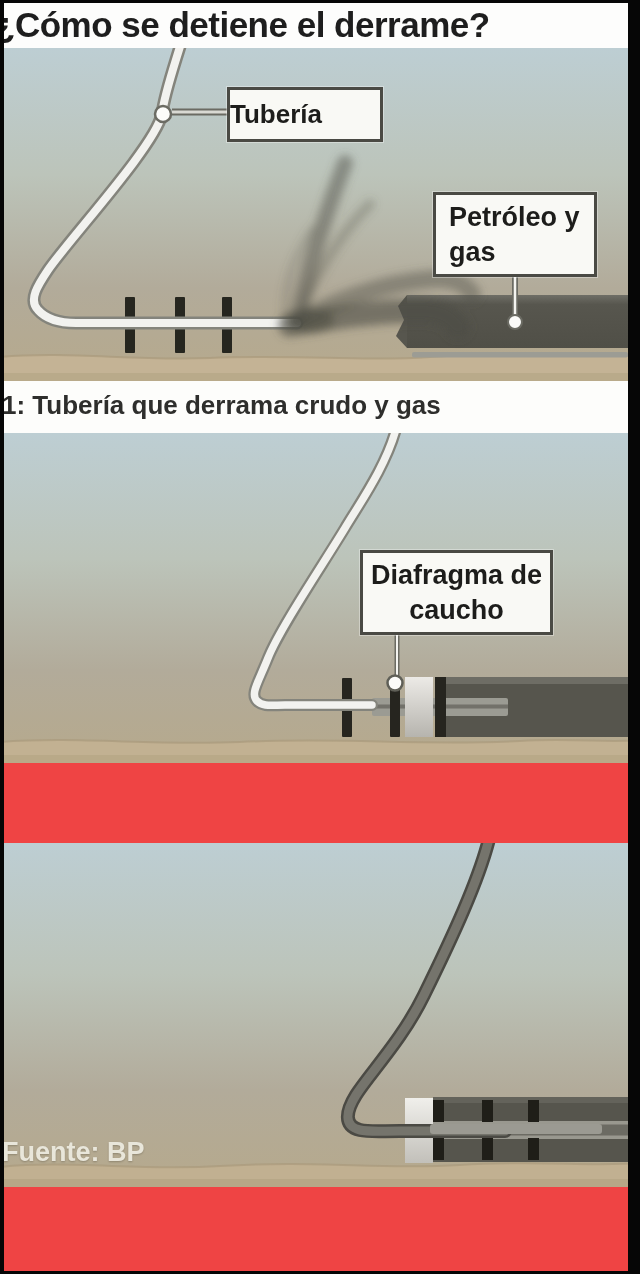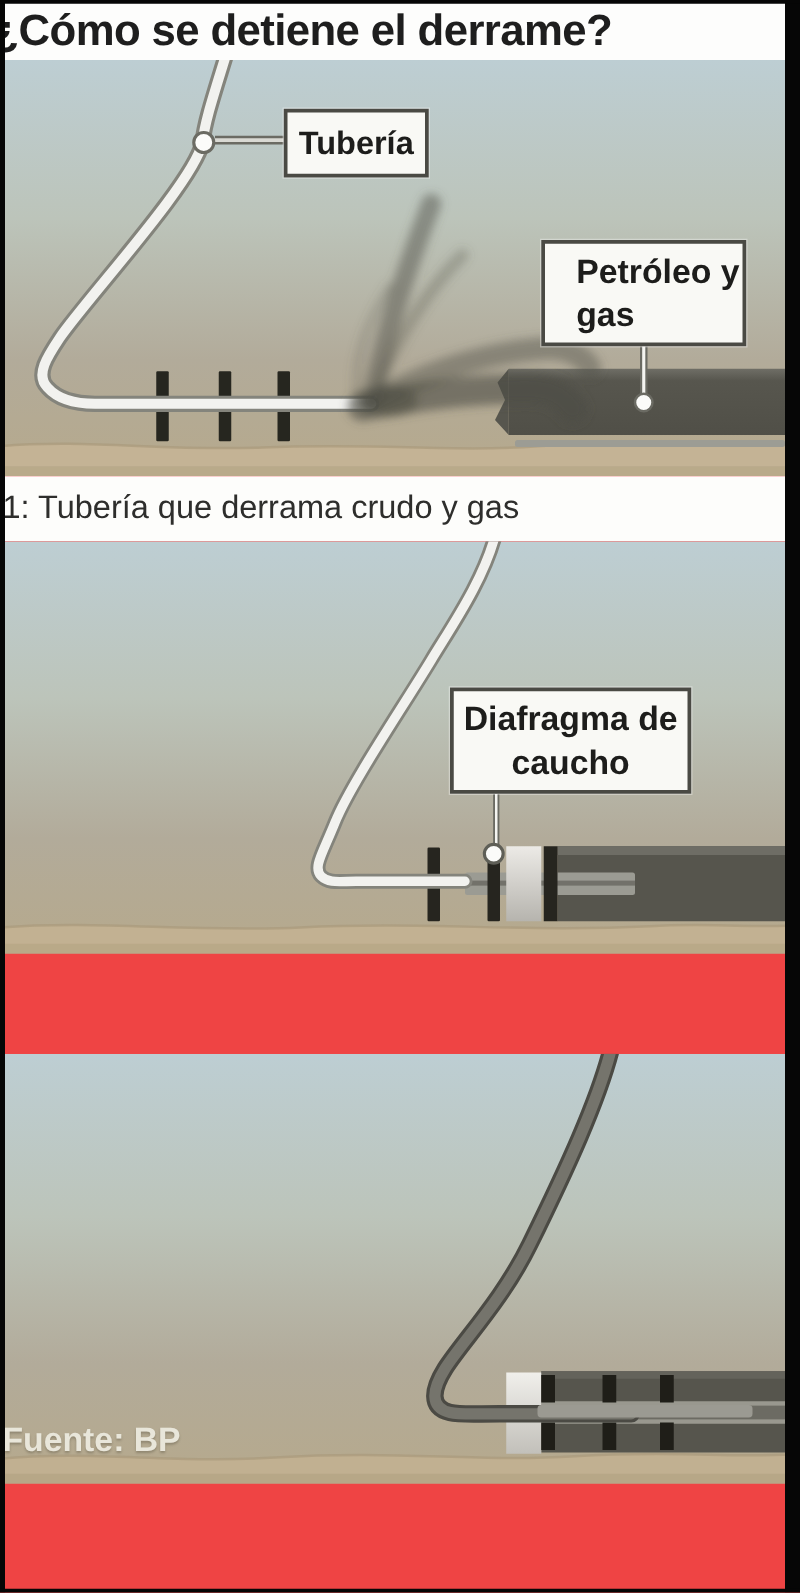--- a/index.html
+++ b/index.html
@@ -26,36 +26,36 @@
   
   .panel{position:absolute;left:0;width:640px;overflow:hidden;}
   .panel svg{display:block;}
   .panel1{top:48px;height:333px;}
   .panel2{top:433px;height:330px;}
   .panel3{top:843px;height:344px;}
 
   
   .caption{
     position:absolute;left:0;width:640px;background:#fdfdfb;
-    color:#2e2e2c;font-weight:normal;font-size:26px;line-height:33px;
+    color:#2e2e2c;font-weight:bold;font-size:26px;line-height:33px;
     box-sizing:border-box;padding:6px 8px 0 38px;text-indent:-36px;
   }
   .cap1{top:381px;height:52px;padding-top:8px;}
   .cap2{top:763px;height:80px;}
   .cap3{top:1187px;height:87px;}
 
   
   .label-box{
     position:absolute;box-sizing:border-box;z-index:20;
     background:#f9f9f5;border:3px solid #4a4a44;color:#1d1d1b;
     font-weight:bold;display:flex;flex-direction:column;justify-content:center;
     box-shadow:0 0 0 1px rgba(255,255,255,0.35);
   }
-  .label-tuberia{left:227px;top:87px;width:116px;height:55px;font-size:26px;text-align:center;}
-  .label-petroleo{left:433px;top:192px;width:164px;height:85px;font-size:27px;line-height:35px;padding-left:25px;}
+  .label-tuberia{left:227px;top:87px;width:156px;height:55px;font-size:26px;text-align:left;}
+  .label-petroleo{left:433px;top:192px;width:164px;height:85px;font-size:27px;line-height:35px;padding-left:13px;}
   .label-diafragma{left:360px;top:550px;width:193px;height:85px;font-size:27px;line-height:35px;text-align:center;}
 
   
   .source-credit{
     position:absolute;left:2px;top:1137px;z-index:25;
     font-size:27px;font-weight:bold;color:#edebe0;opacity:0.93;
     text-shadow:0 1px 2px rgba(90,84,66,0.45);
   }
 </style>
 </head>

